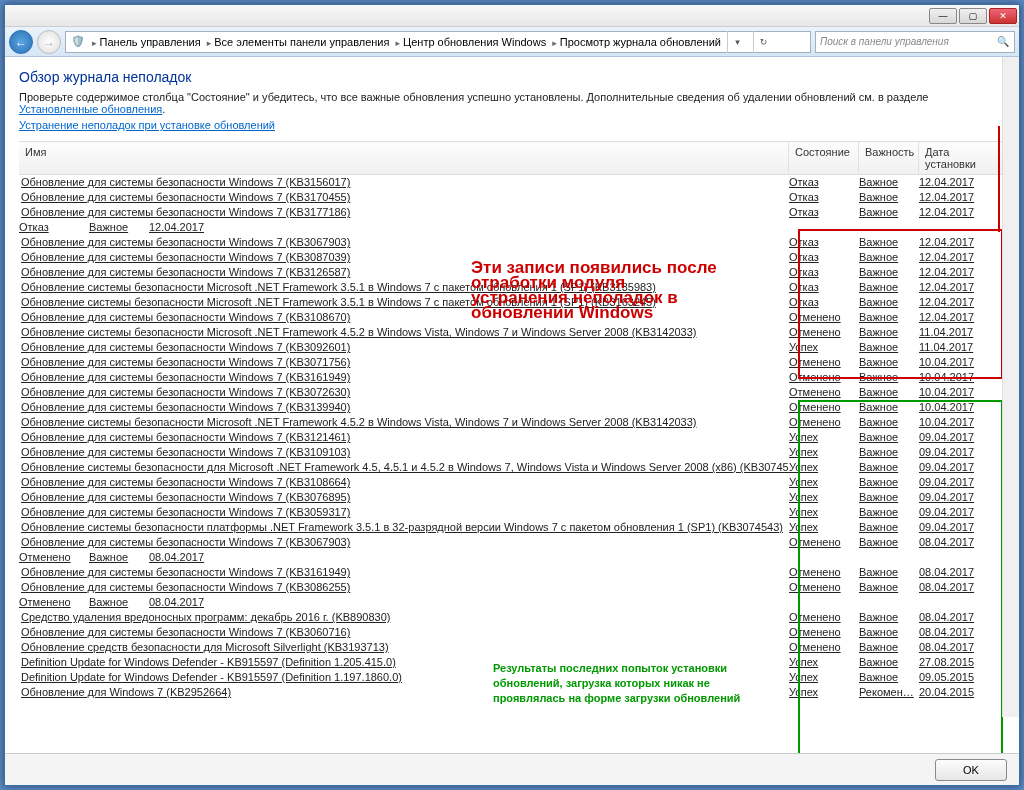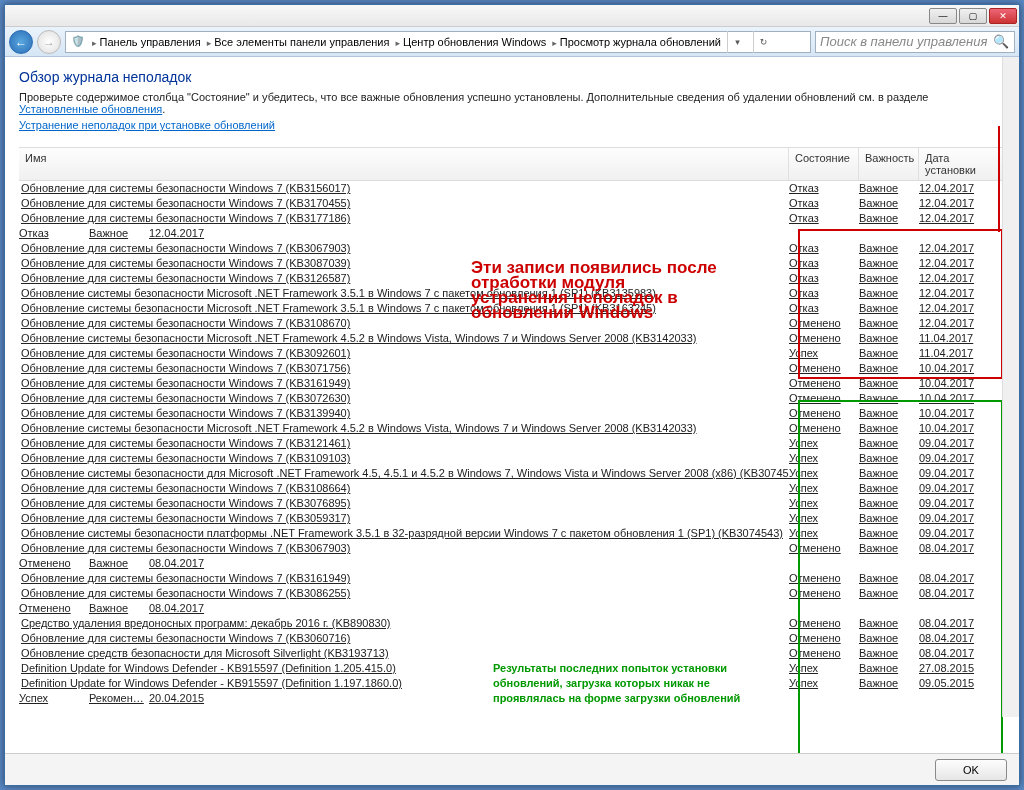--- a/index.html
+++ b/index.html
@@ -8,28 +8,28 @@
   .titlebar { height: 22px; background: linear-gradient(#f8f8f8,#e8e8e8); display: flex; justify-content: flex-end; align-items: center; padding: 0 2px; border-bottom: 1px solid #ccc; }
   .win-btn { width: 28px; height: 16px; margin-left: 2px; border: 1px solid #888; border-radius: 2px; display: flex; align-items: center; justify-content: center; font-size: 9px; background: linear-gradient(#f0f0f0,#d8d8d8); }
   .win-btn.close { background: linear-gradient(#e67,#c33); color: #fff; border-color:#a22;}
   .navbar { height: 30px; background: linear-gradient(#eaf3fb,#d6e6f5); display: flex; align-items: center; padding: 0 4px; border-bottom: 1px solid #b0c4de; gap:4px;}
   .nav-arrow { width:24px; height:24px; border-radius:50%; background: radial-gradient(#5aa7e0,#2a6db5); color:#fff; display:flex; align-items:center; justify-content:center; font-size:12px; border:1px solid #2a6db5;}
   .nav-arrow.fwd { background: radial-gradient(#fff,#ddd); color:#aaa; border-color:#bbb;}
   .addr { flex:1; height:22px; background:#fff; border:1px solid #a0b0c0; display:flex; align-items:center; padding:0 4px; font-size:11px; gap:6px;}
   .addr .sep { color:#666; font-size:9px;}
   .addr-icon { width:16px; height:16px; display:inline-flex; align-items:center; justify-content:center;}
   .addr-btn { width:20px; height:22px; border-left:1px solid #ccc; display:flex; align-items:center; justify-content:center; font-size:9px; color:#555;}
-  .search { width:200px; height:22px; background:#fff; border:1px solid #a0b0c0; display:flex; align-items:center; padding:0 4px; color:#888; font-style:italic; font-size:13px; position:relative;}
+  .search { width:200px; height:22px; background:#fff; border:1px solid #a0b0c0; display:flex; align-items:center; padding:0 4px; color:#888; font-style:italic; font-size:10px; position:relative;}
   .search .sicon { position:absolute; right:4px; color:#5a8ac6; font-style:normal;}
   .content { flex:1; overflow:hidden; position:relative; padding:12px 14px 0 14px; display:flex; flex-direction:column;}
   h1 { font-size: 14px; color:#003399; font-weight:normal; margin-bottom:6px;}
   .intro { font-size:11px; color:#222; margin-bottom:2px;}
   a.lnk { color:#0066cc; text-decoration:underline; cursor:pointer;}
   a.lnk2 { color:#0066cc; margin-top:2px; display:inline-block;}
-  .table-wrap { flex:1; overflow:hidden; margin-top:16px; position:relative;}
+  .table-wrap { flex:1; overflow:hidden; margin-top:10px; position:relative;}
   .thead { display:flex; border-top:1px solid #ddd; border-bottom:1px solid #ddd; background:linear-gradient(#fdfdfd,#f0f0f0); font-size:11px; color:#333;}
   .thead .th { padding:4px 6px; border-right:1px solid #e0e0e0;}
   .th-name { flex:1;}
   .th-state { width:70px;}
   .th-imp { width:60px;}
   .th-date { width:86px;}
   .rows { overflow:hidden; }
   .row { display:flex; font-size:11px; color:#222; padding:0 0; height:15px; line-height:15px;text-decoration:underline;}
   .row .c-name { flex:1; padding-left:2px; white-space:nowrap; overflow:hidden;}
   .row .c-state { width:70px;}
@@ -282,20 +282,21 @@
             <div class="c-imp">Важное</div>
             <div class="c-date">27.08.2015</div>
           </div>
           <div class="row">
             <div class="c-name">Definition Update for Windows Defender - KB915597 (Definition 1.197.1860.0)</div>
             <div class="c-state">Успех</div>
             <div class="c-imp">Важное</div>
             <div class="c-date">09.05.2015</div>
           </div>
           <div class="row">
+            <div class="c-name">Обновление для Windows 7 (KB2952664)</div>
             <div class="c-state">Успех</div>
             <div class="c-imp">Рекомен…</div>
             <div class="c-date">20.04.2015</div>
           </div>
         </div>
     </div>
 
     <div class="annot-red-box"></div>
     <div class="red-line"></div>
     <div class="annot-red-text">Эти записи появились после отработки модуля устранения неполадок в обновлении Windows</div>

